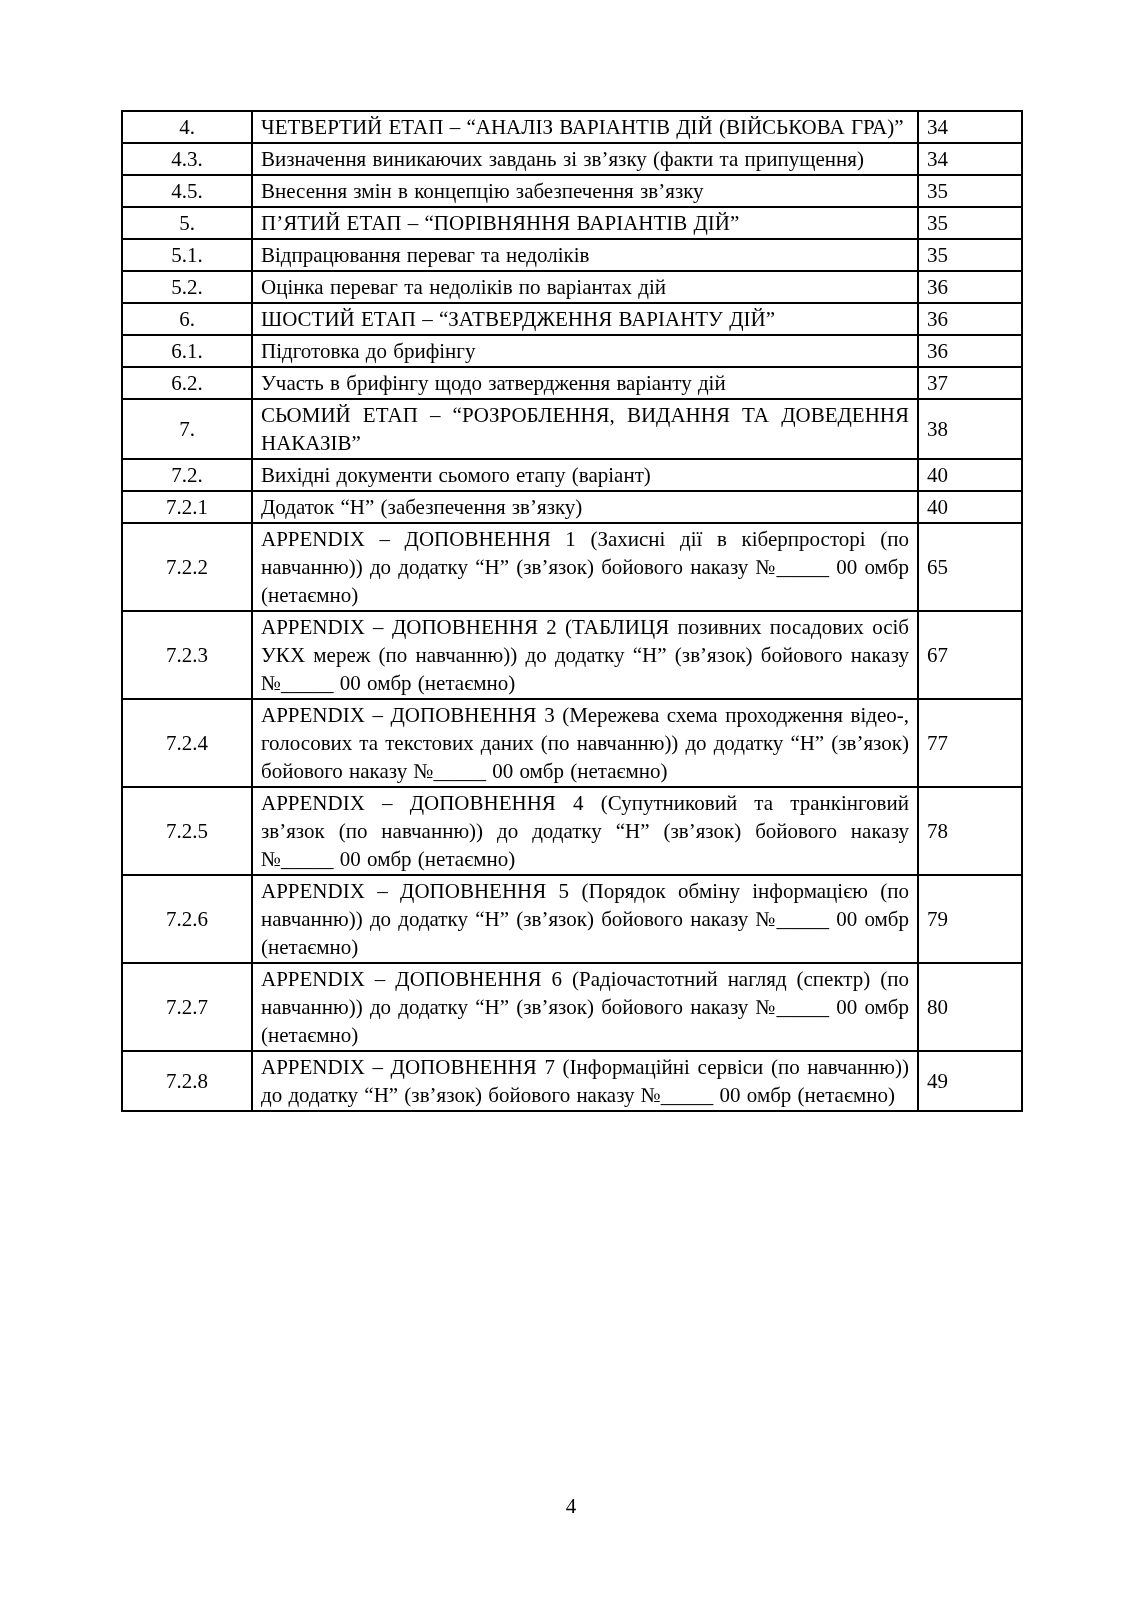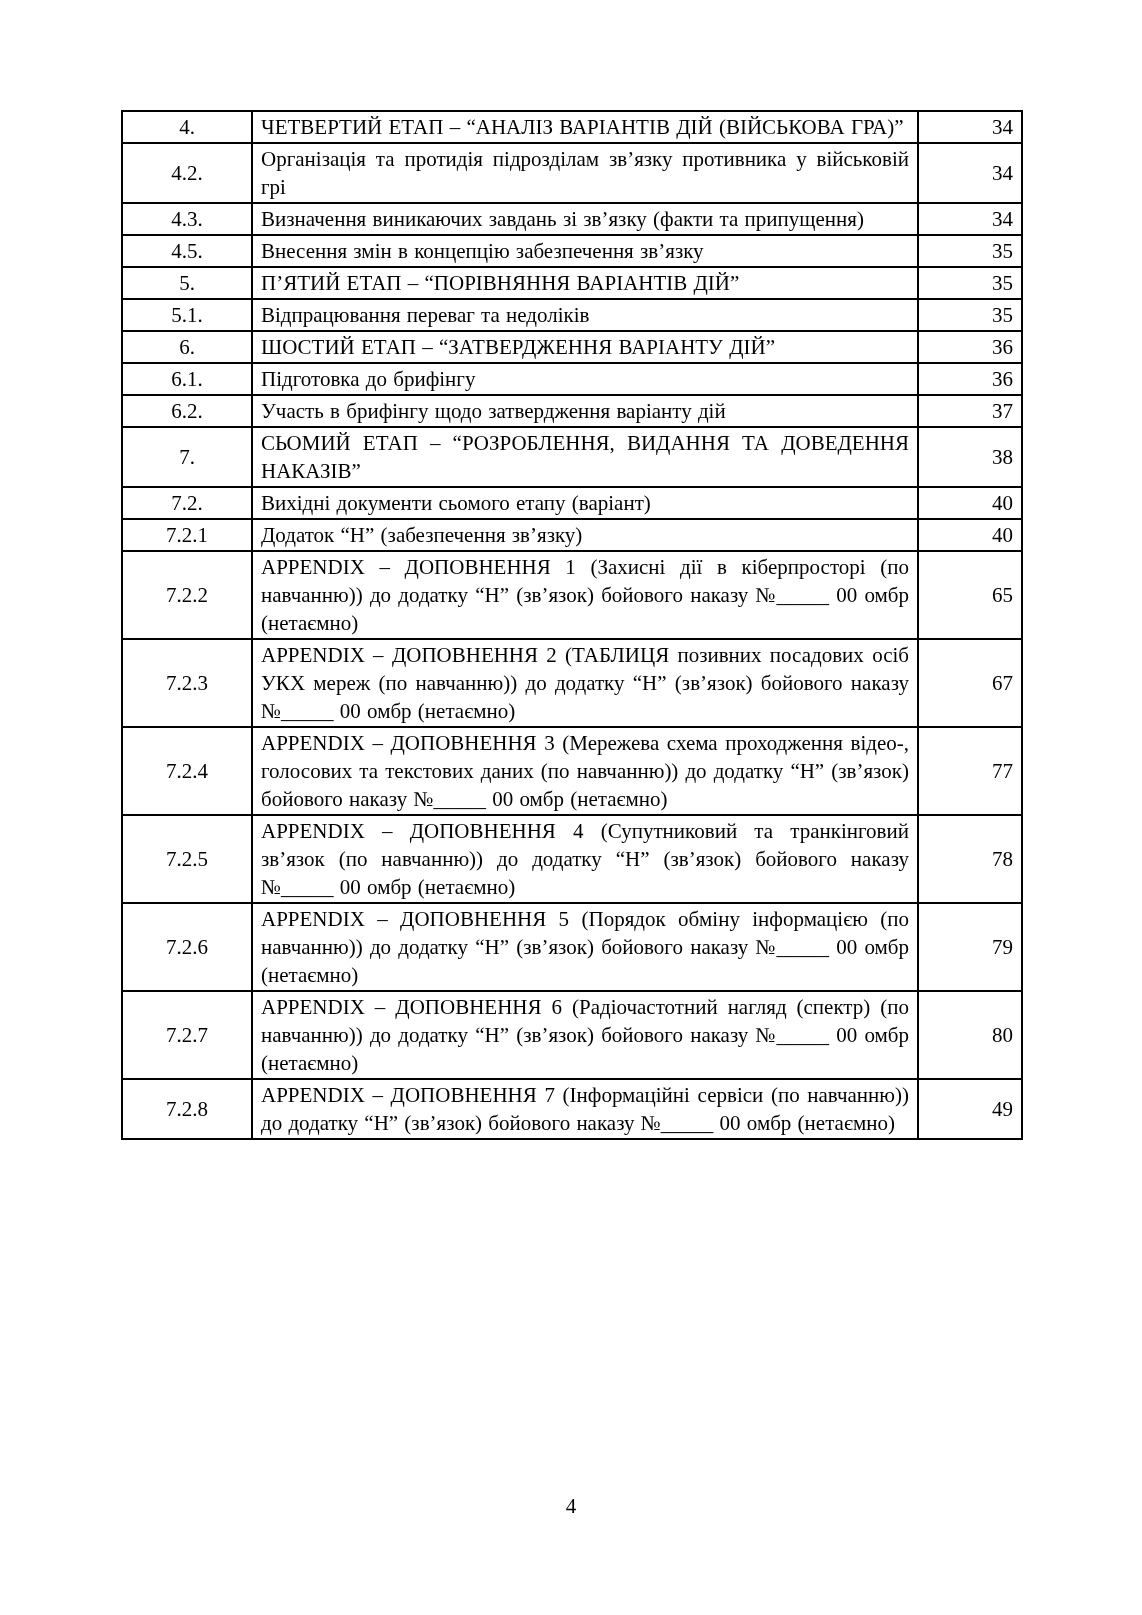--- a/index.html
+++ b/index.html
@@ -40,21 +40,21 @@
     width: 112px;
     text-align: center;
   }
   td.col-title {
     width: 648px;
     text-align: justify;
     text-justify: inter-word;
   }
   td.col-page {
     width: 86px;
-    text-align: right;
+    text-align: left;
   }
   .footer {
     position: absolute;
     left: 0;
     top: 1492px;
     width: 100%;
     text-align: center;
     font-size: 21px;
     line-height: 28px;
   }
@@ -66,25 +66,20 @@
 
   <table class="toc-table">
     <tbody>
   <tr>
     <td class="col-num">4.</td>
     <td class="col-title">ЧЕТВЕРТИЙ ЕТАП – “АНАЛІЗ ВАРІАНТІВ ДІЙ (ВІЙСЬКОВА ГРА)”</td>
     <td class="col-page">34</td>
   </tr>
 
 
-  <tr>
-    <td class="col-num">4.2.</td>
-    <td class="col-title">Організація та протидія підрозділам зв’язку противника у військовій грі</td>
-    <td class="col-page">34</td>
-  </tr>
 
   <tr>
     <td class="col-num">4.3.</td>
     <td class="col-title">Визначення виникаючих завдань зі зв’язку (факти та припущення)</td>
     <td class="col-page">34</td>
   </tr>
 
 
   <tr>
     <td class="col-num">4.5.</td>
@@ -97,20 +92,25 @@
     <td class="col-title">П’ЯТИЙ ЕТАП – “ПОРІВНЯННЯ ВАРІАНТІВ ДІЙ”</td>
     <td class="col-page">35</td>
   </tr>
 
   <tr>
     <td class="col-num">5.1.</td>
     <td class="col-title">Відпрацювання переваг та недоліків</td>
     <td class="col-page">35</td>
   </tr>
 
+  <tr>
+    <td class="col-num">5.2.</td>
+    <td class="col-title">Оцінка переваг та недоліків по варіантах дій</td>
+    <td class="col-page">36</td>
+  </tr>
 
   <tr>
     <td class="col-num">6.</td>
     <td class="col-title">ШОСТИЙ ЕТАП – “ЗАТВЕРДЖЕННЯ ВАРІАНТУ ДІЙ”</td>
     <td class="col-page">36</td>
   </tr>
 
   <tr>
     <td class="col-num">6.1.</td>
     <td class="col-title">Підготовка до брифінгу</td>

